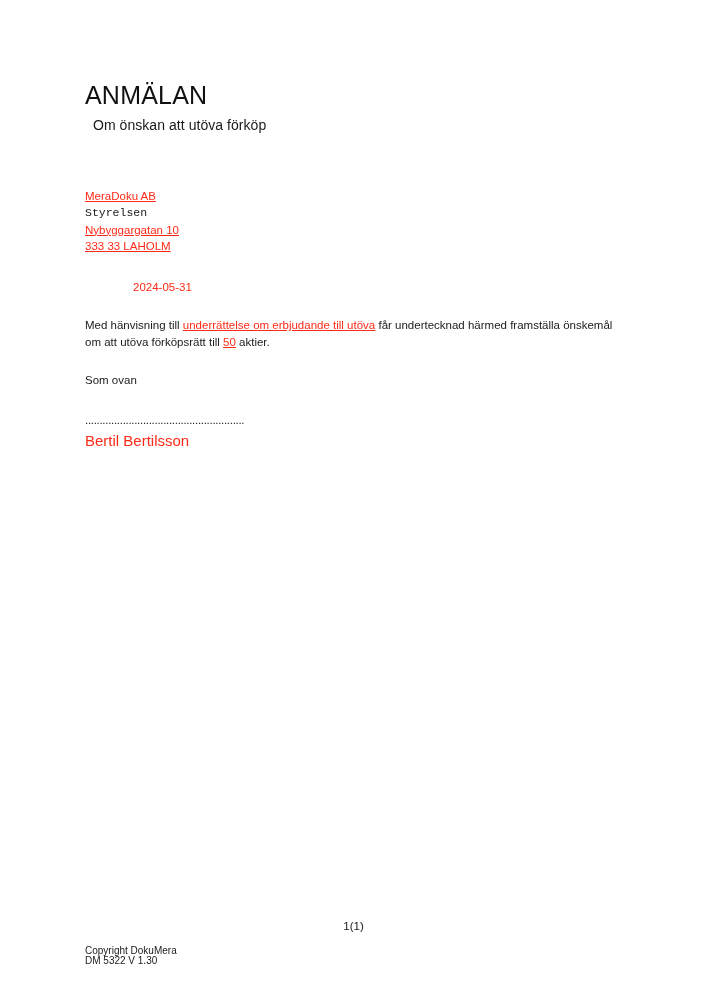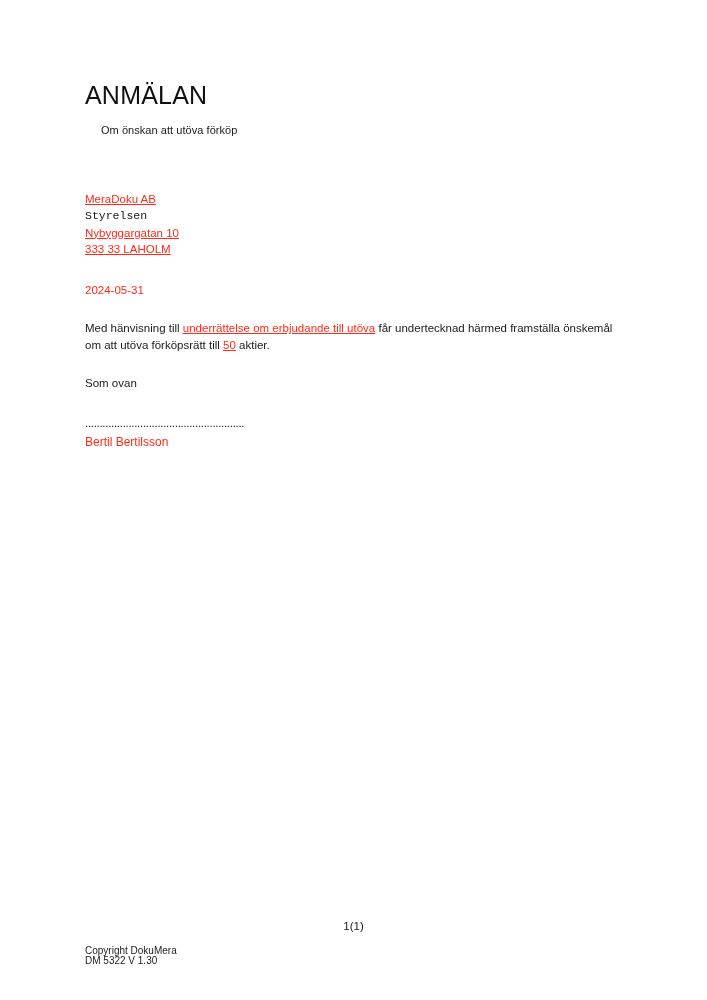--- a/index.html
+++ b/index.html
@@ -30,42 +30,43 @@
   }
   .doc-title {
     font-size: 25px;
     font-weight: normal;
     letter-spacing: 0.2px;
     margin: 0 0 9px 0;
     color: #111111;
     line-height: 1.05;
   }
   .doc-subtitle {
-    font-size: 11px;
-    margin: 16px;
+    font-size: 14px;
+    margin: 8px;
     color: #1a1a1a;
     letter-spacing: 0.05px;
   }
   .addr-block {
     margin-top: 55px;
     font-size: 11.5px;
     line-height: 16.7px;
   }
   .red {
     color: #ff2a17;
     text-decoration: underline;
   }
   .black {
     color: #1a1a1a;
     font-family: Liberation Mono, monospace;
   }
   .date-line {
     margin-top: 26px;
     font-size: 11.5px;
     color: #ff2a17;
+    margin-left: 48px;
   }
   .body-para {
     margin-top: 24px;
     font-size: 11.5px;
     line-height: 17px;
     color: #1a1a1a;
     width: 532px;
   }
   .closing {
     margin-top: 23px;
@@ -80,21 +81,21 @@
     color: #1a1a1a;
     letter-spacing: -0.3px;
     line-height: 10px;
     height: 12px;
     overflow: hidden;
     white-space: nowrap;
     width: 160px;
   }
   .sig-name {
     margin-top: 5px;
-    font-size: 12px;
+    font-size: 15px;
     color: #ff2a17;
   }
   .page-number {
     position: absolute;
     left: 0;
     right: 0;
     top: 920px;
     text-align: center;
     font-size: 11.5px;
     color: #1a1a1a;

